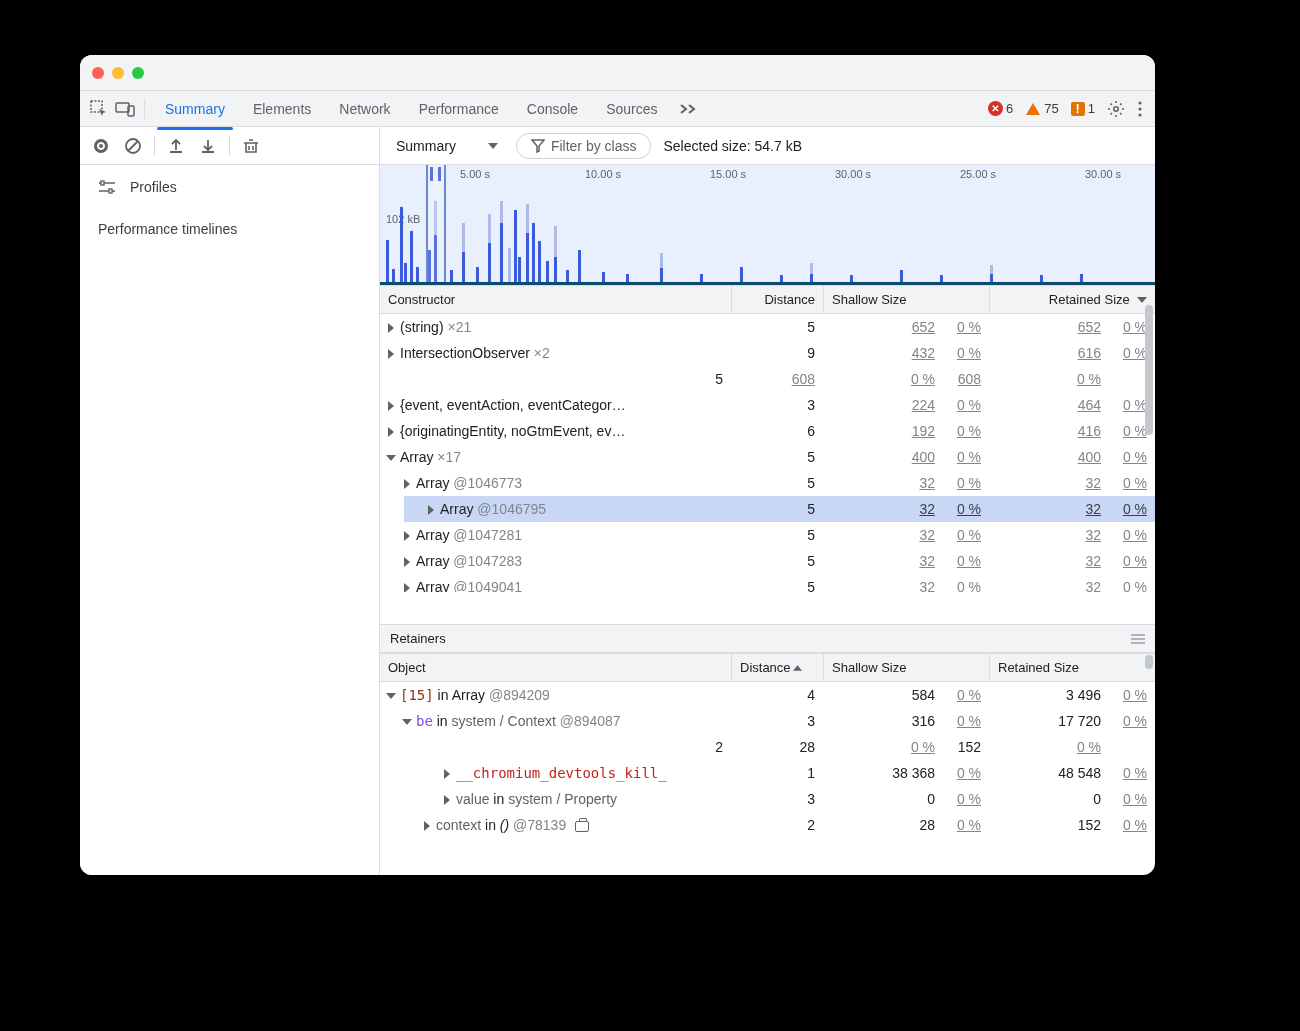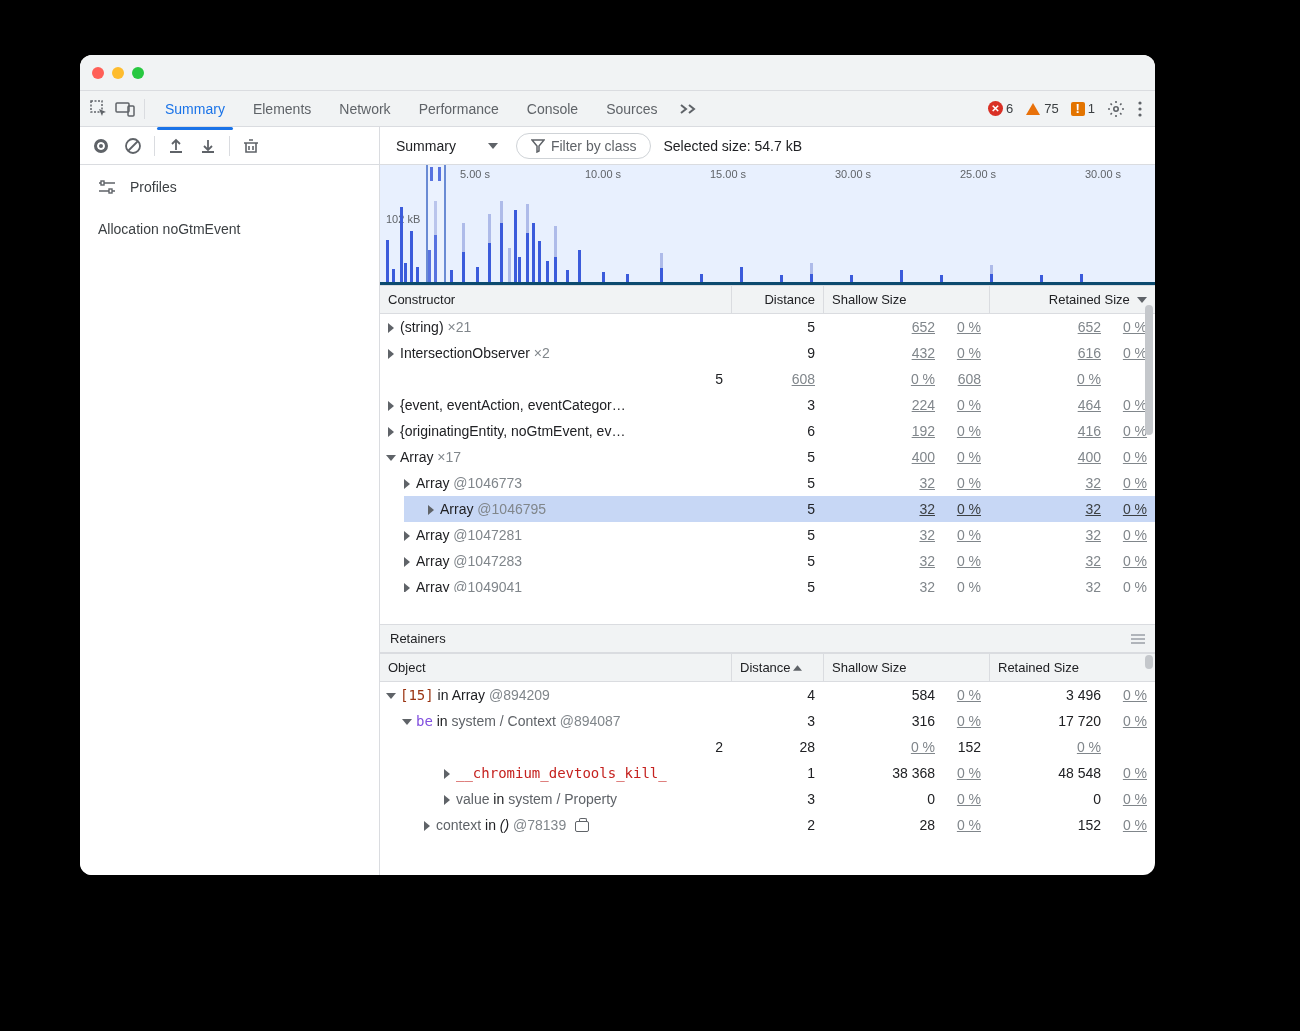--- a/index.html
+++ b/index.html
@@ -207,21 +207,21 @@
     <div class="body">
       <div class="sidebar">
         <div class="side-row">
           <svg width="18" height="14" viewBox="0 0 18 14">
               <path d="M1 3h16M1 11h16" stroke="#5f6368" stroke-width="1.6"></path>
               <rect x="3" y="1" width="3" height="4" fill="#fff" stroke="#5f6368" stroke-width="1.4"></rect>
               <rect x="11" y="9" width="3" height="4" fill="#fff" stroke="#5f6368" stroke-width="1.4"></rect>
             </svg>
           <span>Profiles</span>
         </div>
-        <div class="side-head">Allocation noGtmEvent</div>
+        <div class="side-head">Performance timelines</div>
       </div>
 
       <div class="main" style="position:relative">
 
         <div class="timeline">
           <div class="tl-ticks" id="tl-ticks">
               <span style="left: 80px;">5.00 s</span>
               <span style="left: 205px;">10.00 s</span>
               <span style="left: 330px;">15.00 s</span>
               <span style="left: 455px;">30.00 s</span>

